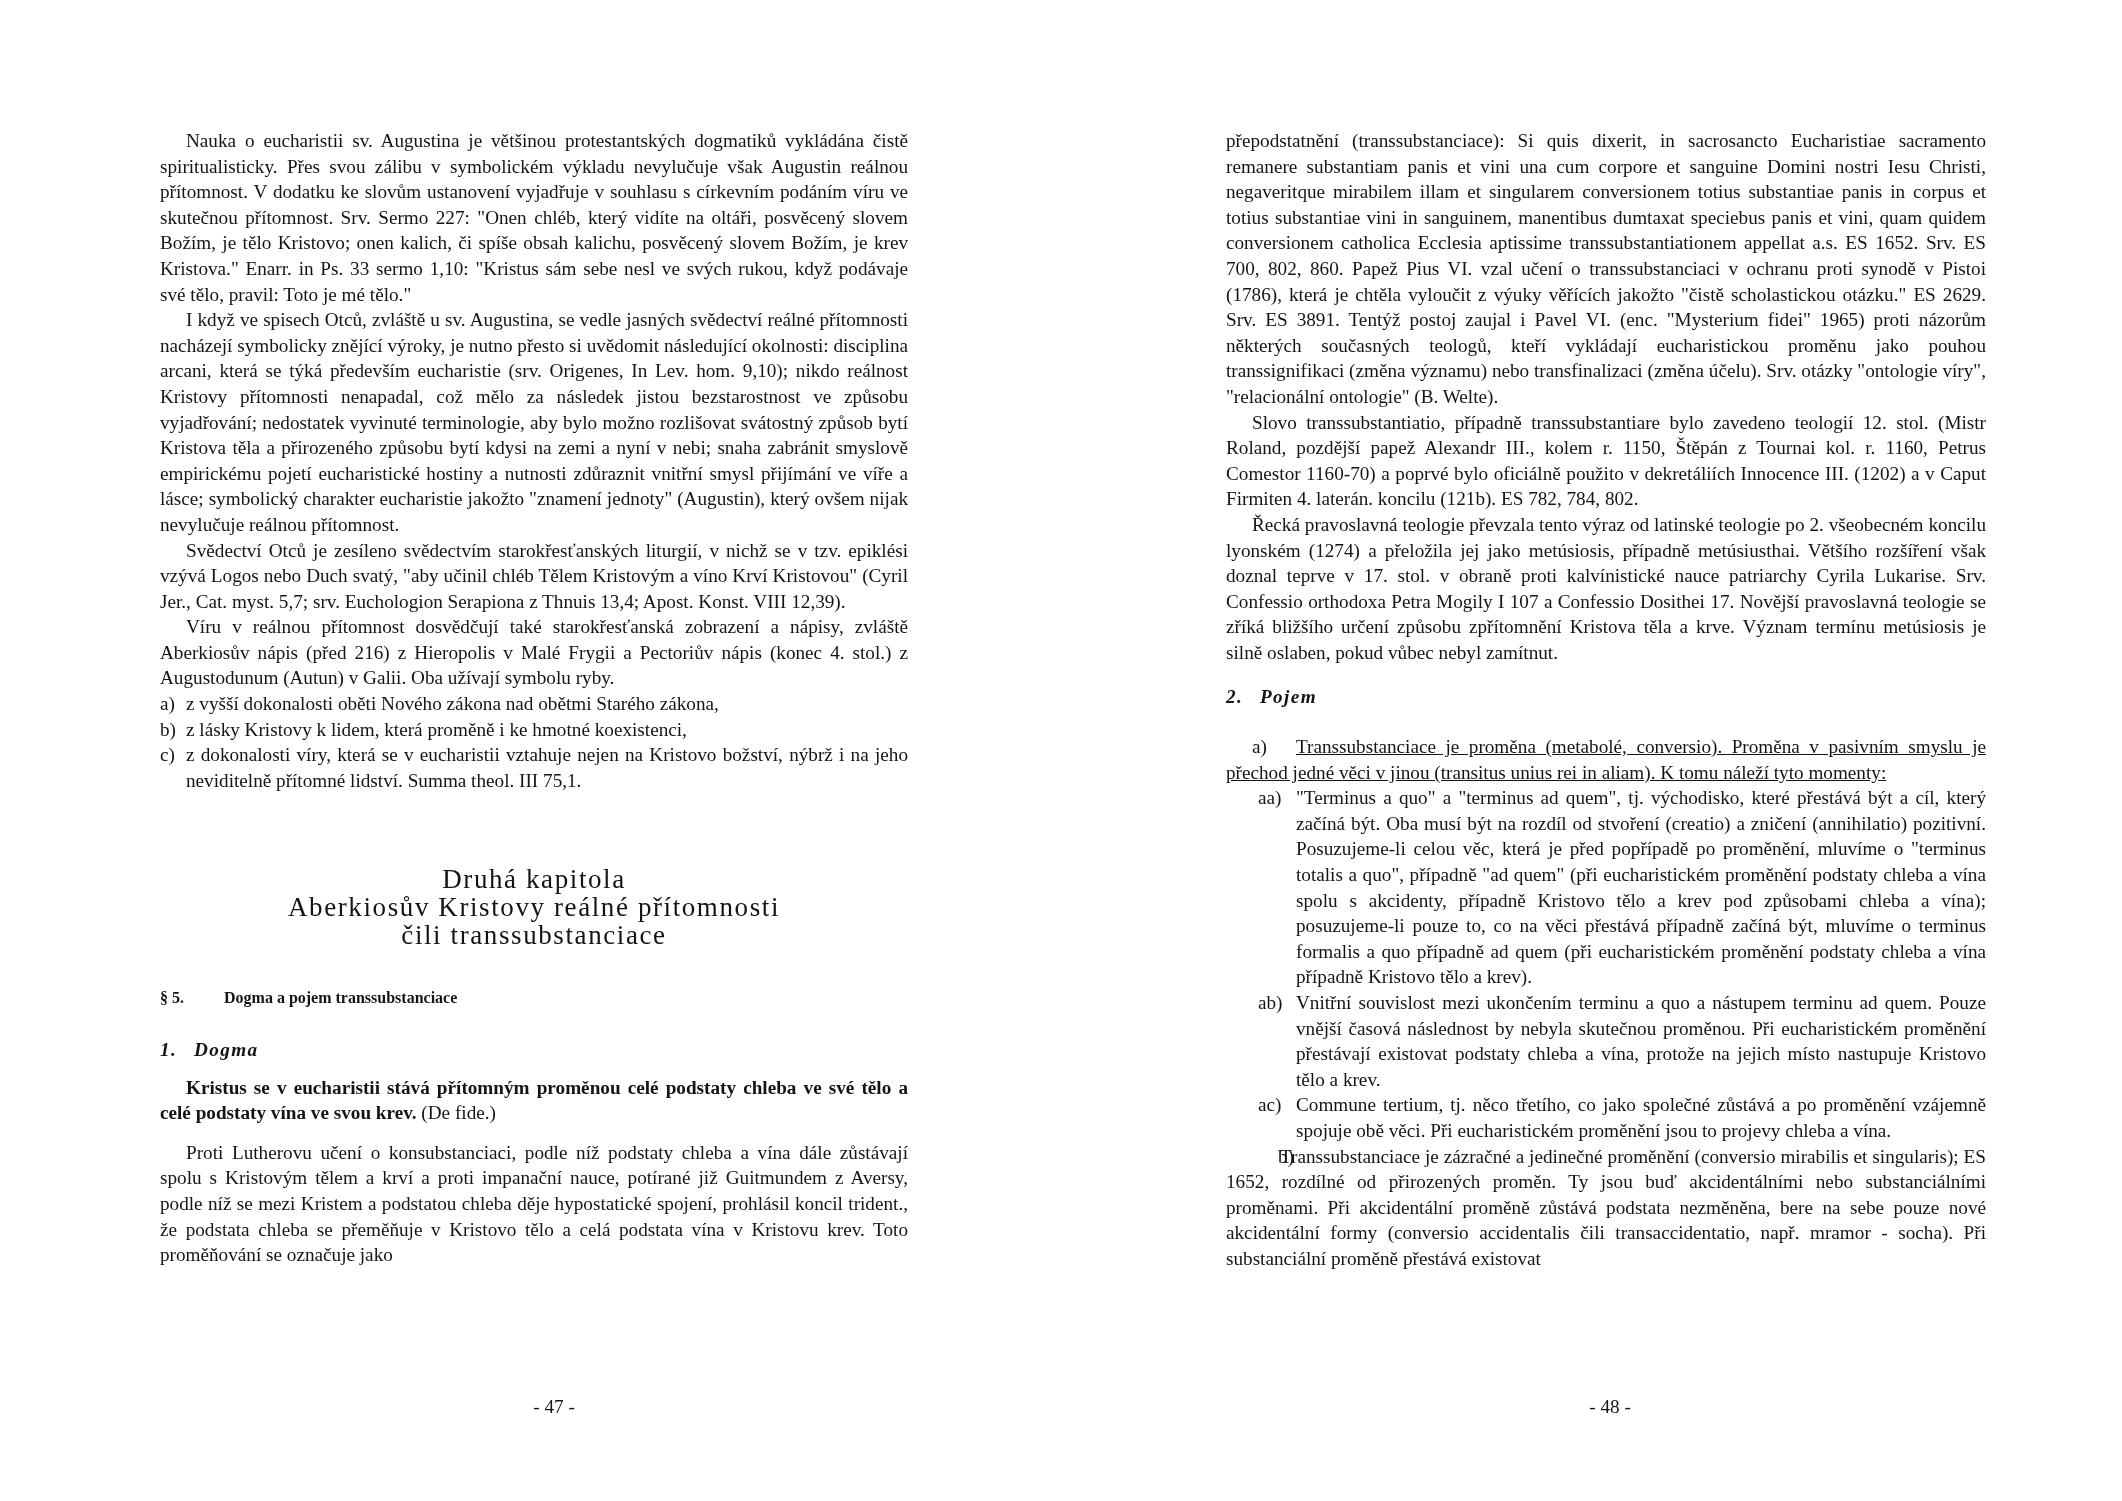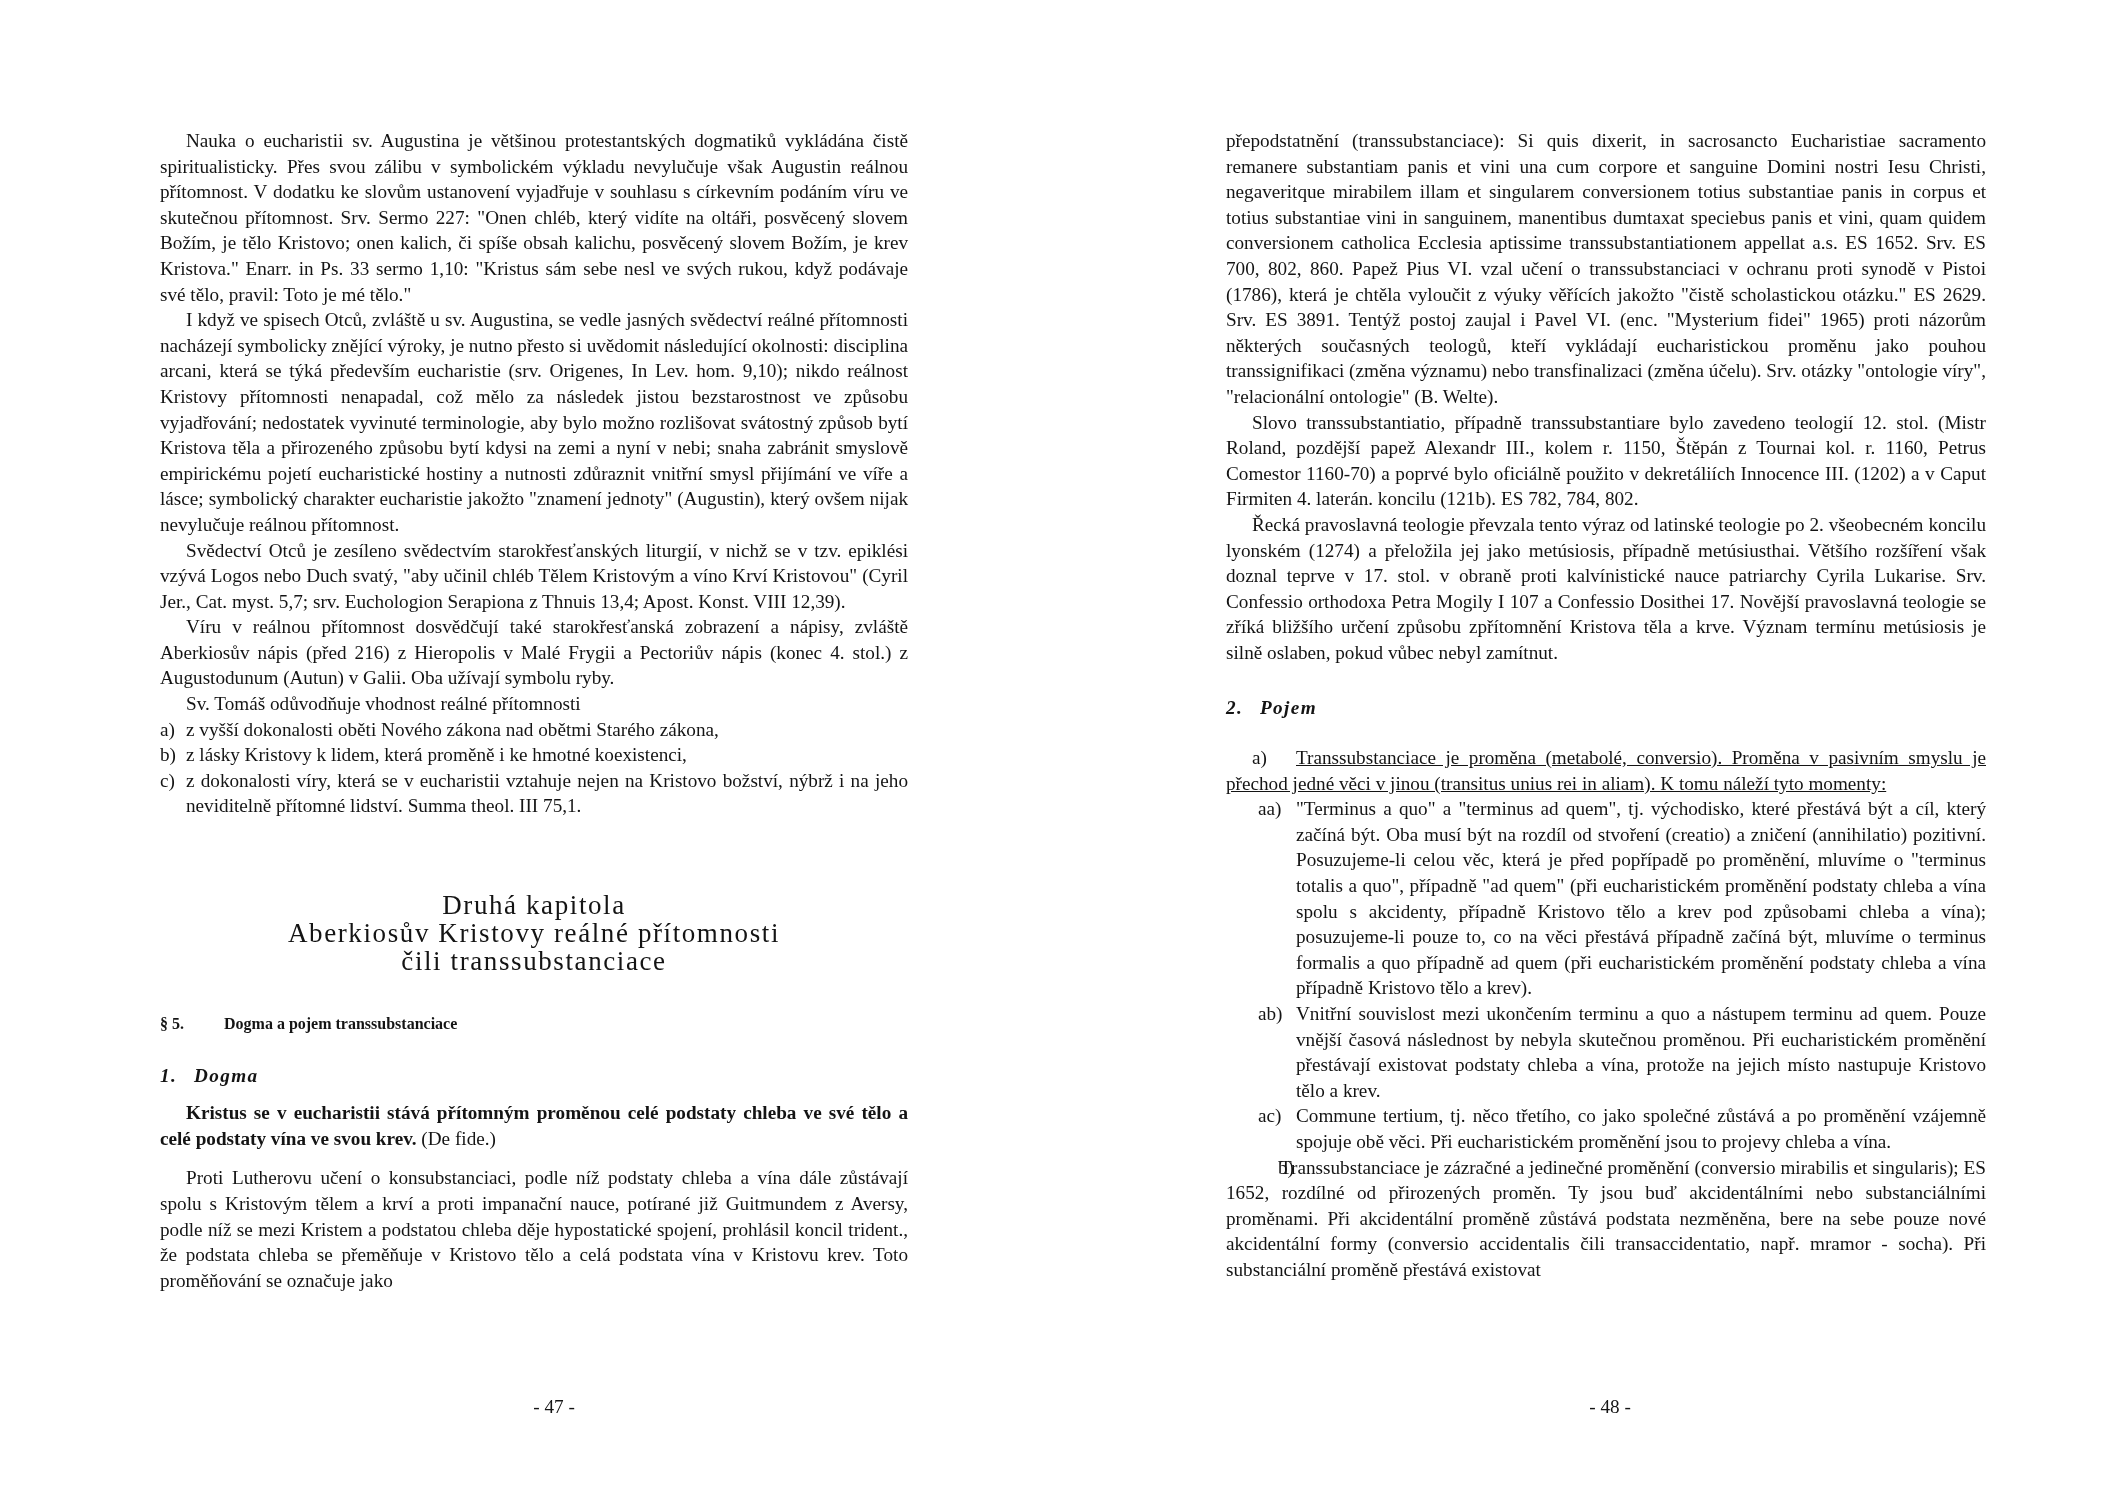--- a/index.html
+++ b/index.html
@@ -32,21 +32,20 @@
   .pojem-b .lbl { display: inline-block; width: 28px; }
 </style>
 </head>
 <body>
 
 <div id="page-left" class="page">
   <p class="ind">Nauka o eucharistii sv. Augustina je většinou protestantských dogmatiků vykládána čistě spiritualisticky. Přes svou zálibu v symbolickém výkladu nevylučuje však Augustin reálnou přítomnost. V dodatku ke slovům ustanovení vyjadřuje v souhlasu s církevním podáním víru ve skutečnou přítomnost. Srv. Sermo 227: "Onen chléb, který vidíte na oltáři, posvěcený slovem Božím, je tělo Kristovo; onen kalich, či spíše obsah kalichu, posvěcený slovem Božím, je krev Kristova." Enarr. in Ps. 33 sermo 1,10: "Kristus sám sebe nesl ve svých rukou, když podávaje své tělo, pravil: Toto je mé tělo."</p>
   <p class="ind">I když ve spisech Otců, zvláště u sv. Augustina, se vedle jasných svědectví reálné přítomnosti nacházejí symbolicky znějící výroky, je nutno přesto si uvědomit následující okolnosti: disciplina arcani, která se týká především eucharistie (srv. Origenes, In Lev. hom. 9,10); nikdo reálnost Kristovy přítomnosti nenapadal, což mělo za následek jistou bezstarostnost ve způsobu vyjadřování; nedostatek vyvinuté terminologie, aby bylo možno rozlišovat svátostný způsob bytí Kristova těla a přirozeného způsobu bytí kdysi na zemi a nyní v nebi; snaha zabránit smyslově empirickému pojetí eucharistické hostiny a nutnosti zdůraznit vnitřní smysl přijímání ve víře a lásce; symbolický charakter eucharistie jakožto "znamení jednoty" (Augustin), který ovšem nijak nevylučuje reálnou přítomnost.</p>
   <p class="ind">Svědectví Otců je zesíleno svědectvím starokřesťanských liturgií, v nichž se v tzv. epiklési vzývá Logos nebo Duch svatý, "aby učinil chléb Tělem Kristovým a víno Krví Kristovou" (Cyril Jer., Cat. myst. 5,7; srv. Euchologion Serapiona z Thnuis 13,4; Apost. Konst. VIII 12,39).</p>
   <p class="ind">Víru v reálnou přítomnost dosvědčují také starokřesťanská zobrazení a nápisy, zvláště Aberkiosův nápis (před 216) z Hieropolis v Malé Frygii a Pectoriův nápis (konec 4. stol.) z Augustodunum (Autun) v Galii. Oba užívají symbolu ryby.</p>
-  <p class="ind">Sv. Tomáš odůvodňuje vhodnost reálné přítomnosti</p>
   <div>
     <div class="list-item">
       <span class="marker">a)</span>
       <span class="body">z vyšší dokonalosti oběti Nového zákona nad obětmi Starého zákona,</span>
     </div>
     <div class="list-item">
       <span class="marker">b)</span>
       <span class="body">z lásky Kristovy k lidem, která proměně i ke hmotné koexistenci,</span>
     </div>
     <div class="list-item">
@@ -76,21 +75,21 @@
 
   <p class="ind gap">Proti Lutherovu učení o konsubstanciaci, podle níž podstaty chleba a vína dále zůstávají spolu s Kristovým tělem a krví a proti impanační nauce, potírané již Guitmundem z Aversy, podle níž se mezi Kristem a podstatou chleba děje hypostatické spojení, prohlásil koncil trident., že podstata chleba se přeměňuje v Kristovo tělo a celá podstata vína v Kristovu krev. Toto proměňování se označuje jako</p>
 </div>
 <div id="pn-left" class="page-number">- 47 -</div>
 
 <div id="page-right" class="page">
   <p>přepodstatnění (transsubstanciace): Si quis dixerit, in sacrosancto Eucharistiae sacramento remanere substantiam panis et vini una cum corpore et sanguine Domini nostri Iesu Christi, negaveritque mirabilem illam et singularem conversionem totius substantiae panis in corpus et totius substantiae vini in sanguinem, manentibus dumtaxat speciebus panis et vini, quam quidem conversionem catholica Ecclesia aptissime transsubstantiationem appellat a.s. ES 1652. Srv. ES 700, 802, 860. Papež Pius VI. vzal učení o transsubstanciaci v ochranu proti synodě v Pistoi (1786), která je chtěla vyloučit z výuky věřících jakožto "čistě scholastickou otázku." ES 2629. Srv. ES 3891. Tentýž postoj zaujal i Pavel VI. (enc. "Mysterium fidei" 1965) proti názorům některých současných teologů, kteří vykládají eucharistickou proměnu jako pouhou transsignifikaci (změna významu) nebo transfinalizaci (změna účelu). Srv. otázky "ontologie víry", "relacionální ontologie" (B. Welte).</p>
   <p class="ind">Slovo transsubstantiatio, případně transsubstantiare bylo zavedeno teologií 12. stol. (Mistr Roland, pozdější papež Alexandr III., kolem r. 1150, Štěpán z Tournai kol. r. 1160, Petrus Comestor 1160-70) a poprvé bylo oficiálně použito v dekretáliích Innocence III. (1202) a v Caput Firmiten 4. laterán. koncilu (121b). ES 782, 784, 802.</p>
   <p class="ind">Řecká pravoslavná teologie převzala tento výraz od latinské teologie po 2. všeobecném koncilu lyonském (1274) a přeložila jej jako metúsiosis, případně metúsiusthai. Většího rozšíření však doznal teprve v 17. stol. v obraně proti kalvínistické nauce patriarchy Cyrila Lukarise. Srv. Confessio orthodoxa Petra Mogily I 107 a Confessio Dosithei 17. Novější pravoslavná teologie se zříká bližšího určení způsobu zpřítomnění Kristova těla a krve. Význam termínu metúsiosis je silně oslaben, pokud vůbec nebyl zamítnut.</p>
 
-  <div class="subhead" style="margin-top:30px">
+  <div class="subhead" style="margin-top:19px">
     <span class="num">2.</span><span>Pojem</span>
   </div>
 
   <p class="pojem-a">
     <span class="lbl">a)</span><span>Transsubstanciace je proměna (metabolé, conversio). Proměna v pasivním smyslu je přechod jedné věci v jinou (transitus unius rei in aliam). K tomu náleží tyto momenty:</span>
   </p>
 
   <div>
     <div class="sub-item">
       <span class="marker">aa)</span>

